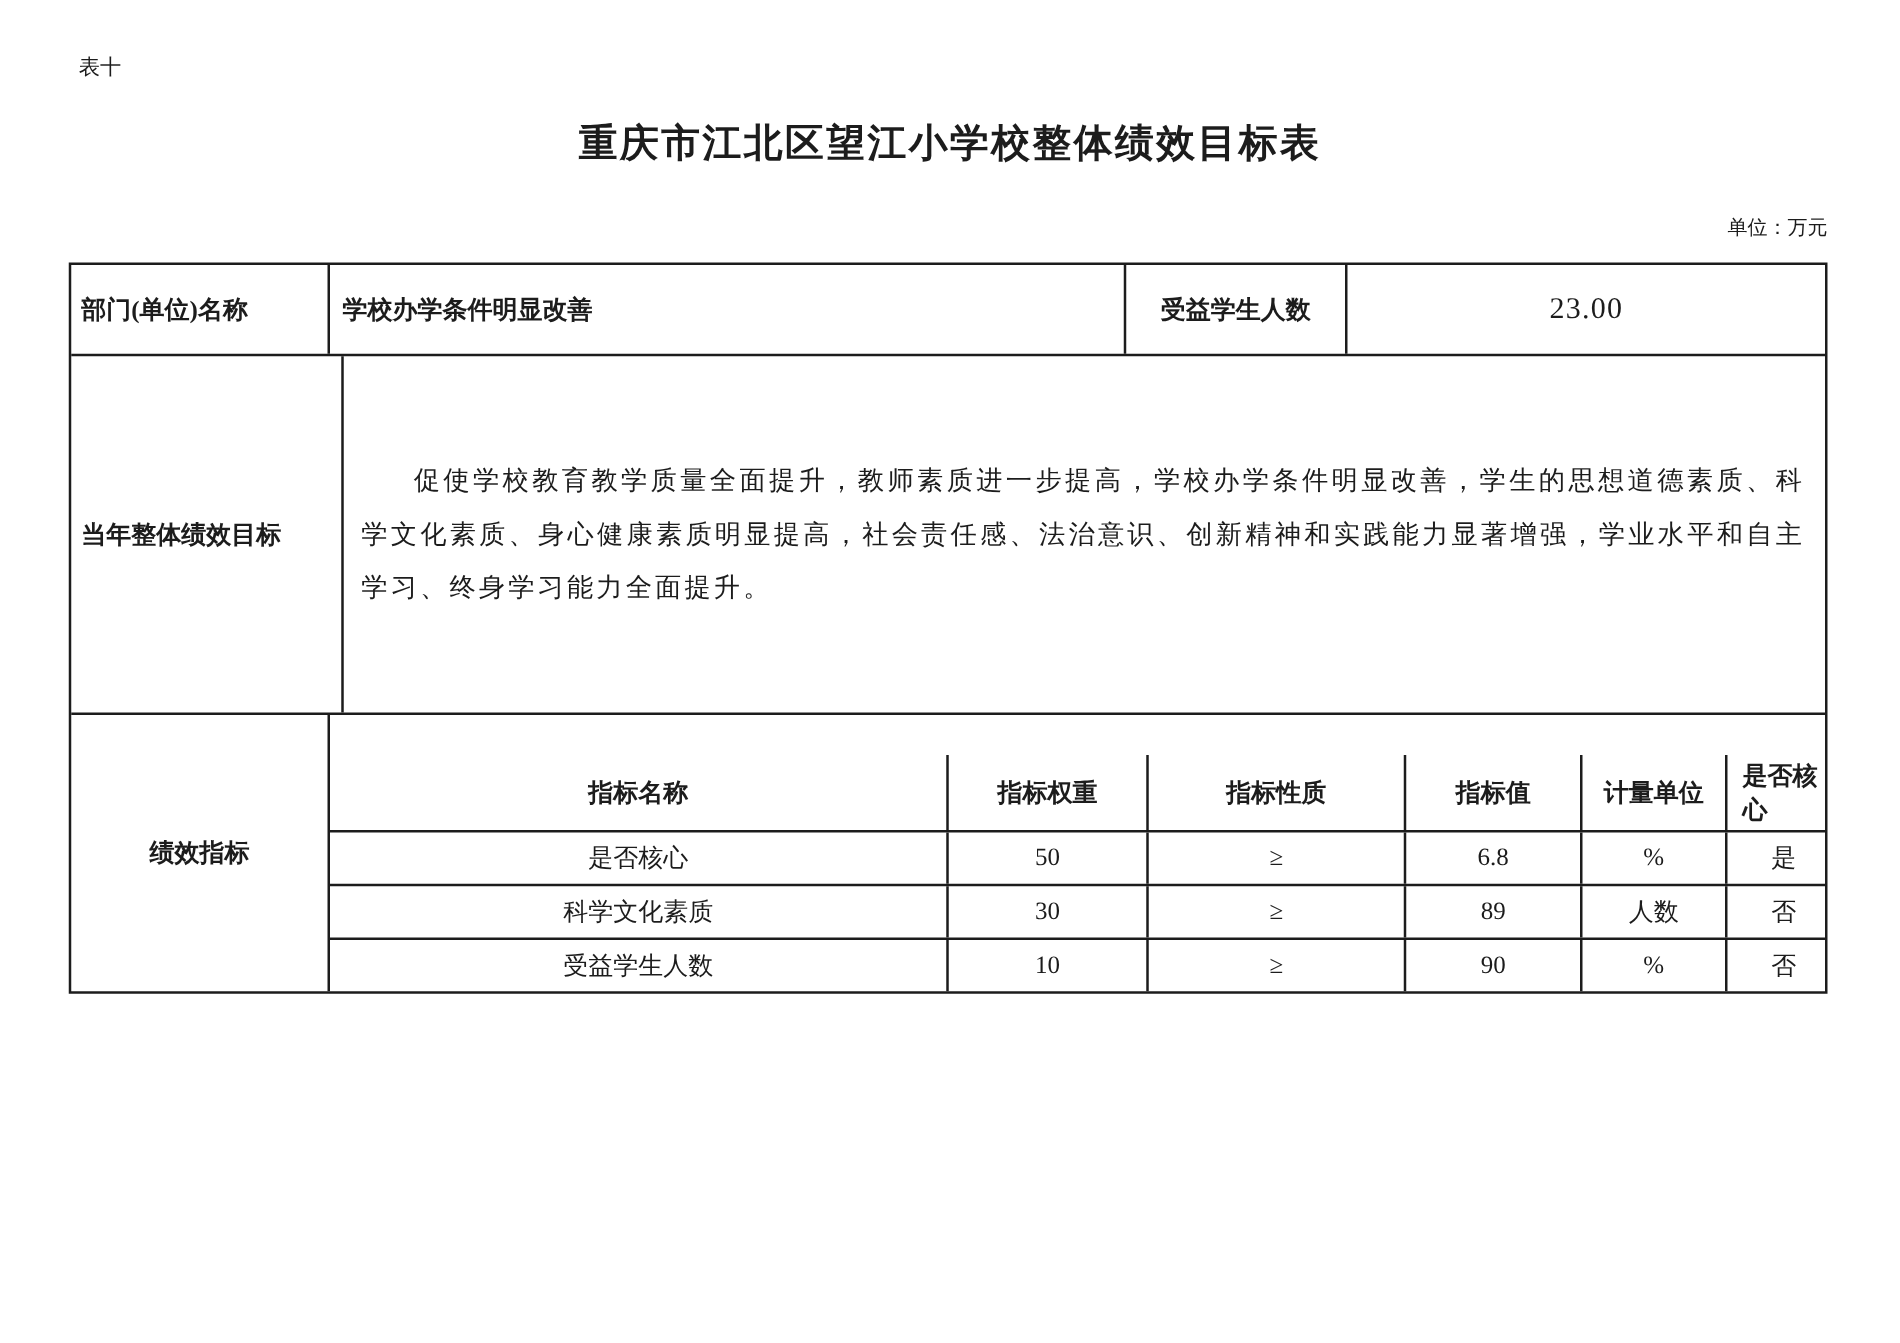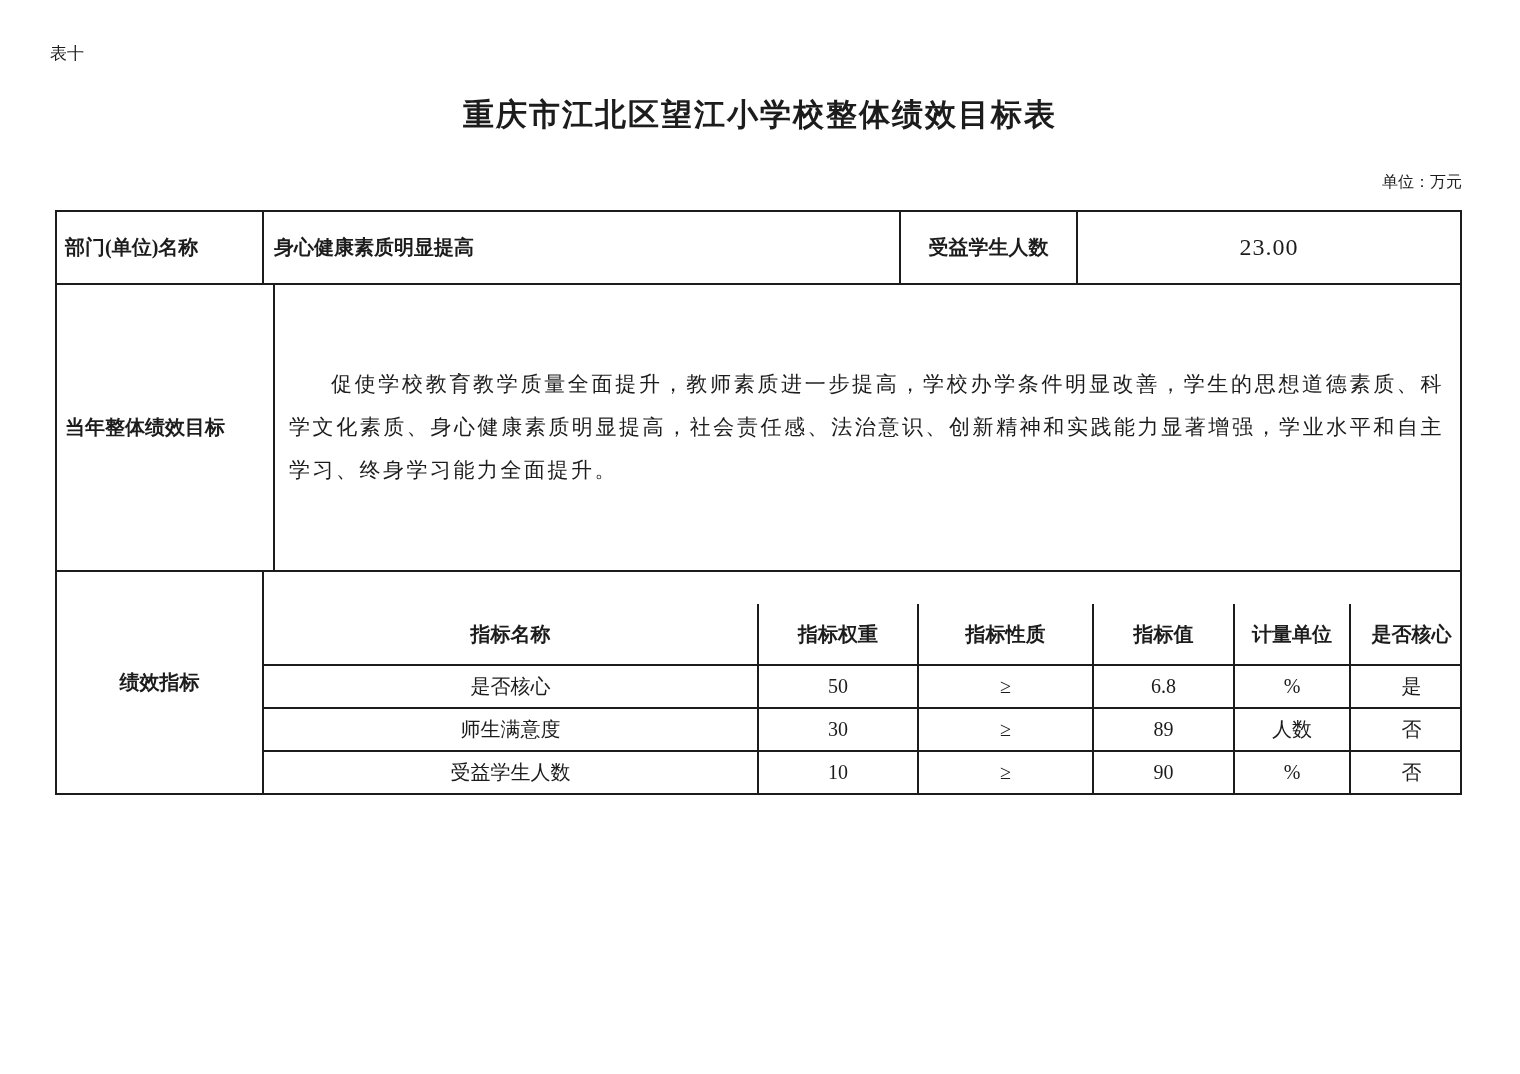--- a/index.html
+++ b/index.html
@@ -9,21 +9,21 @@
     font-family: "Liberation Serif", "DejaVu Serif", serif;
     color: #1c1c1c;
     position: relative;
   }
   .page {
     position: absolute; left: 0; top: 0;
     width: 1520px; height: 1074px;
     background: #ffffff;
   }
   .sheet-number {
-    position: absolute; left: 50px; top: 42px;
+    position: absolute; left: 63px; top: 42px;
     font-size: 17px;
   }
   .doc-title {
     position: absolute; left: 0; top: 94px; width: 1520px;
     text-align: center;
     font-size: 31px; font-weight: bold;
     letter-spacing: 2px;
   }
   .unit-note {
     position: absolute; top: 172px; right: 58px;
@@ -64,41 +64,41 @@
   }
   .c-indic-label { width: 205px; justify-content: center; }
   .sub-table { flex: 1; display: flex; flex-direction: column; border-left: 2px solid #1c1c1c; }
   .sub-row { display: flex; flex: 1; }
   .sub-row + .sub-row { border-top: 2px solid #1c1c1c; }
   .sub-head { height: 60px; flex: 0 0 60px; margin-top: 32px; }
   .sc { display: flex; align-items: center; justify-content: center; }
   .sc + .sc { border-left: 2px solid #1c1c1c; }
   .col-name   { width: 493px; }
   .col-weight { width: 160px; }
-  .col-nature { width: 175px; }
+  .col-nature { width: 206px; }
   .col-value  { width: 141px; }
   .col-unit   { width: 116px; }
   .col-core   { flex: 1; padding-left: 12px; }
 </style>
 </head>
 <body>
 
 <div class="page">
 
   <div class="sheet-number">表十</div>
 
   <div class="doc-title">重庆市江北区望江小学校整体绩效目标表</div>
 
   <div class="unit-note">单位：万元</div>
 
   <div class="main-table">
 
     <div class="trow row-info">
       <div class="cell c-dept-label bold">部门(单位)名称</div>
-      <div class="cell c-dept-value bold bl">身心健康素质明显提高</div>
+      <div class="cell c-dept-value bold bl">学校办学条件明显改善</div>
       <div class="cell c-budget-label bold bl">受益学生人数</div>
       <div class="cell c-budget-value bl">23.00</div>
     </div>
 
     <div class="trow row-goal">
       <div class="cell c-goal-label bold">当年整体绩效目标</div>
       <div class="cell c-goal-text bl">
         <div class="goal-para">促使学校教育教学质量全面提升，教师素质进一步提高，学校办学条件明显改善，学生的思想道德素质、科学文化素质、身心健康素质明显提高，社会责任感、法治意识、创新精神和实践能力显著增强，学业水平和自主学习、终身学习能力全面提升。</div>
       </div>
     </div>
@@ -119,21 +119,21 @@
         <div class="sub-row">
           <div class="sc col-name">是否核心</div>
           <div class="sc col-weight">50</div>
           <div class="sc col-nature">≥</div>
           <div class="sc col-value">6.8</div>
           <div class="sc col-unit">%</div>
           <div class="sc col-core">是</div>
         </div>
 
         <div class="sub-row">
-          <div class="sc col-name">师生满意度</div>
+          <div class="sc col-name">科学文化素质</div>
           <div class="sc col-weight">30</div>
           <div class="sc col-nature">≥</div>
           <div class="sc col-value">89</div>
           <div class="sc col-unit">人数</div>
           <div class="sc col-core">否</div>
         </div>
 
         <div class="sub-row">
           <div class="sc col-name">受益学生人数</div>
           <div class="sc col-weight">10</div>

